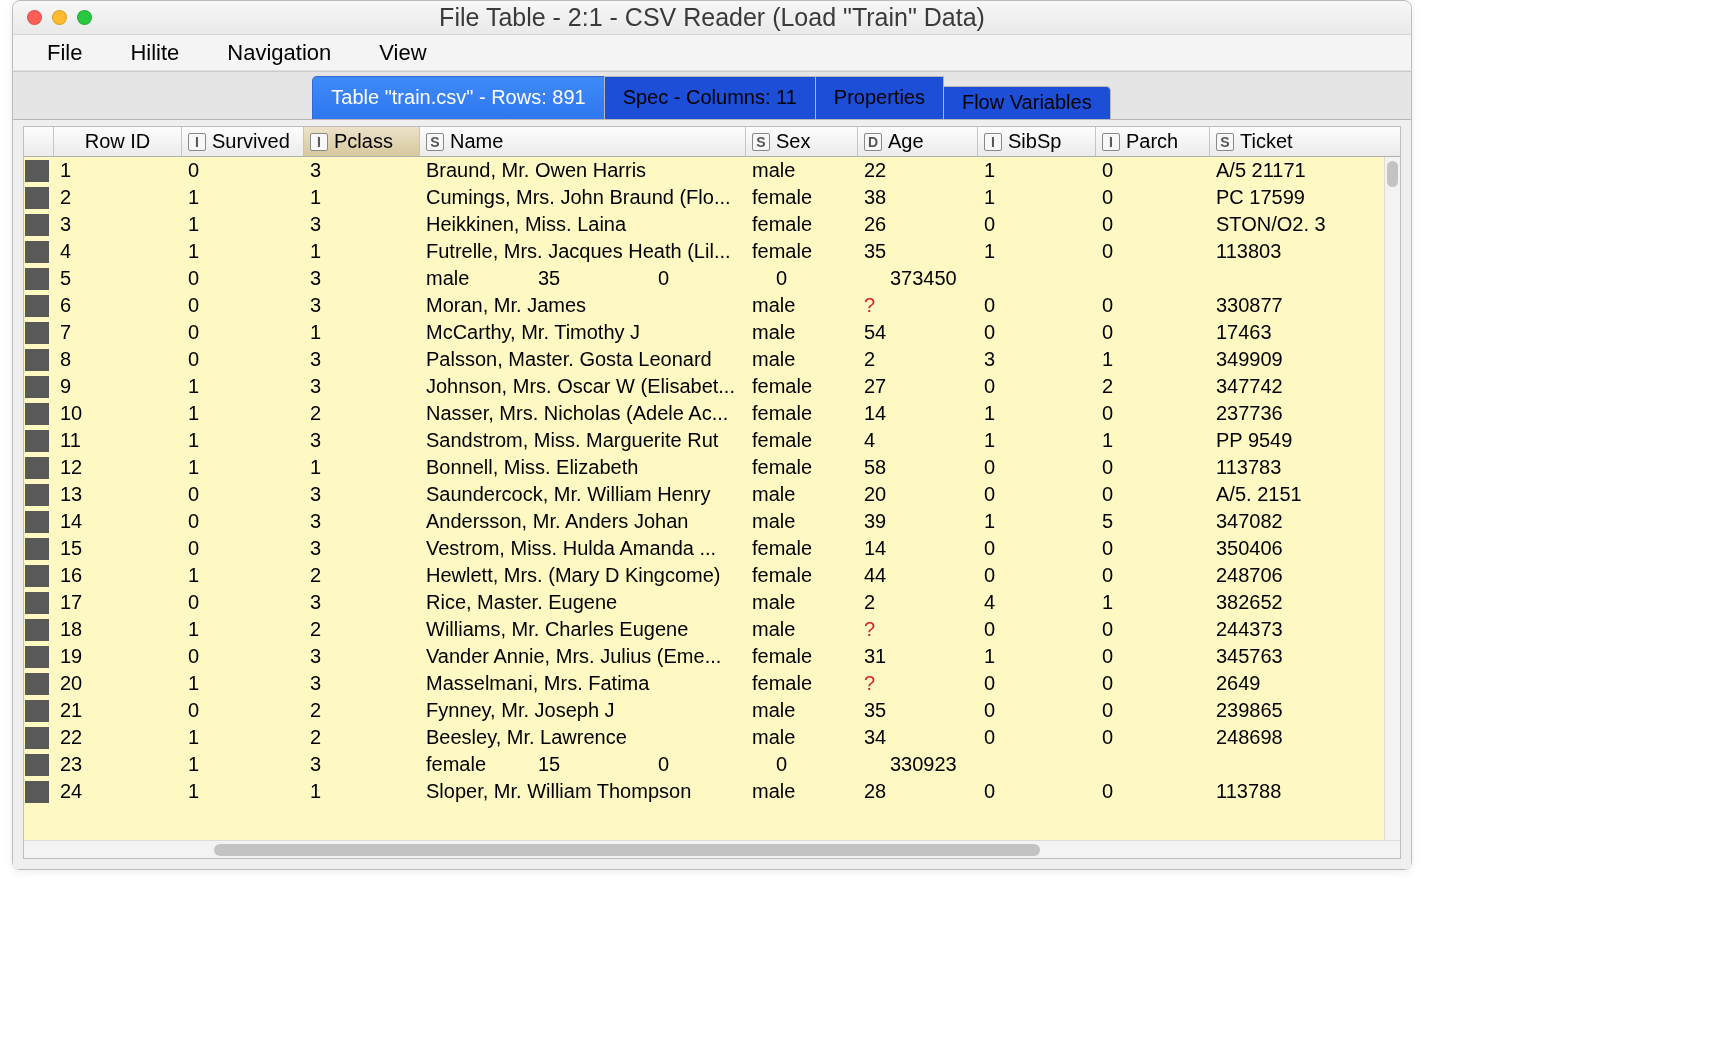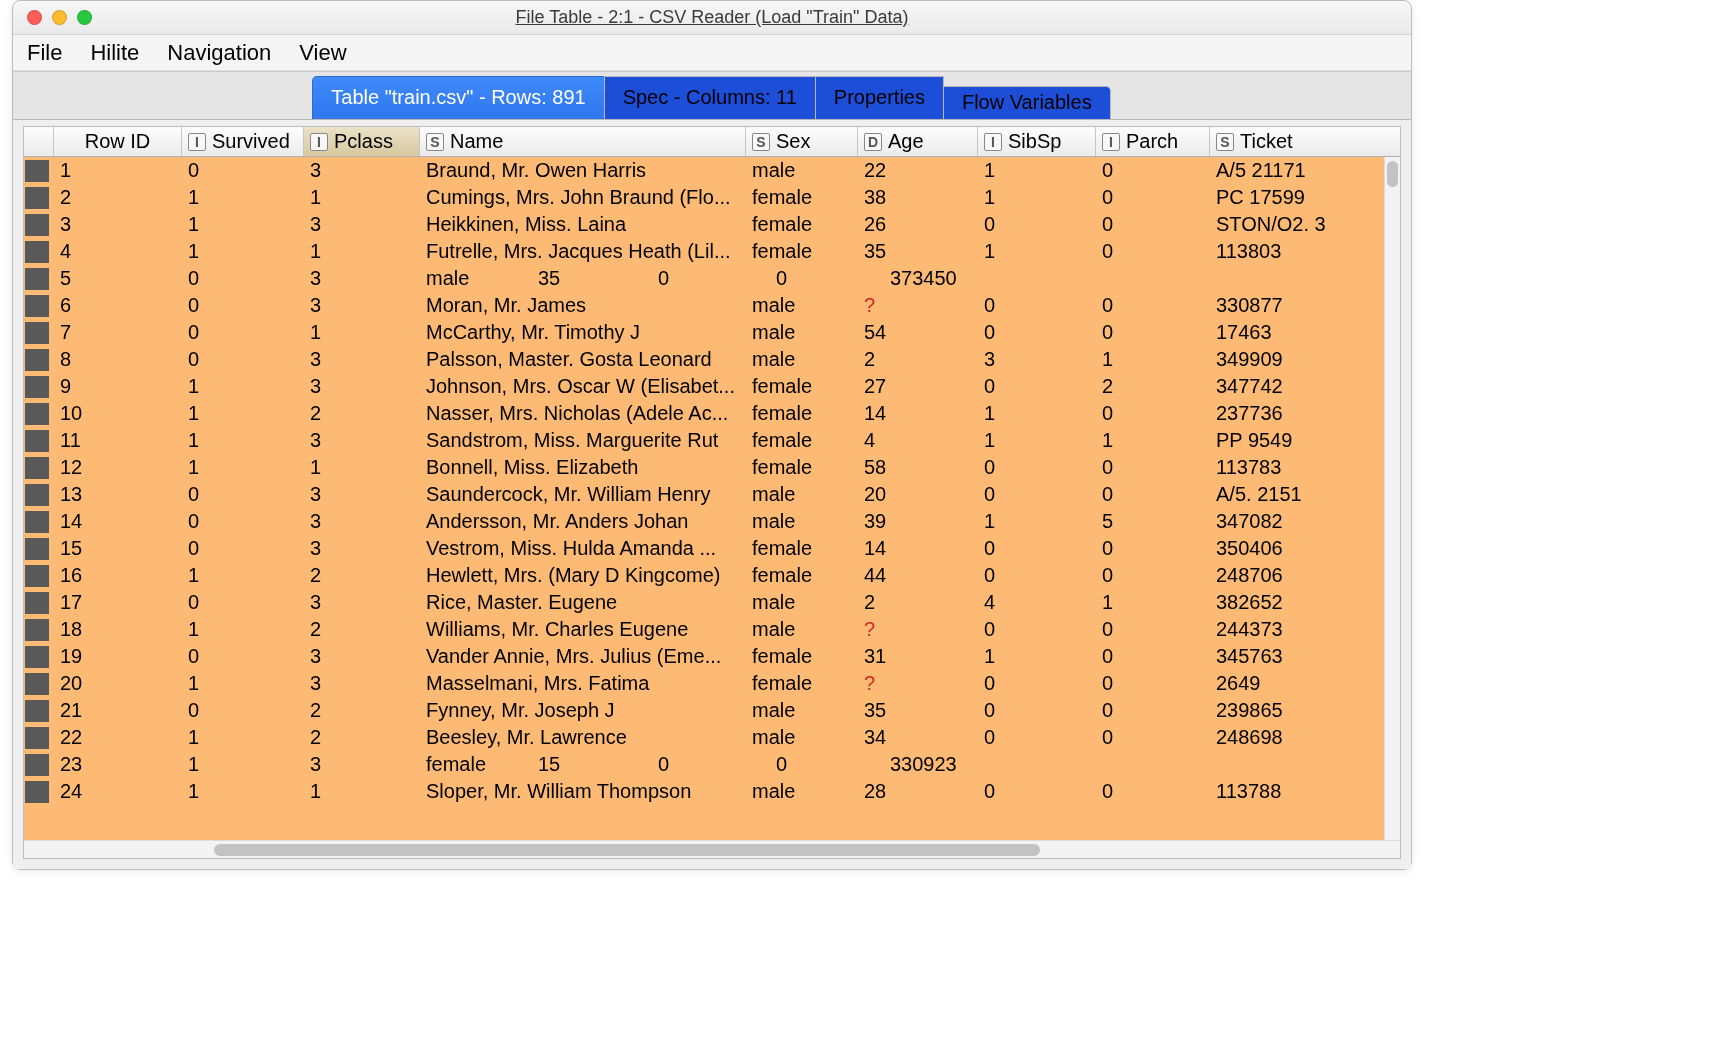--- a/index.html
+++ b/index.html
@@ -45,36 +45,35 @@
     border-radius: 50%;
     border: 1px solid rgba(0,0,0,0.15);
   }
   .tl.red { background:#ff5f57; }
   .tl.yel { background:#febc2e; }
   .tl.grn { background:#28c840; }
   .title {
     position: absolute;
     left: 0; right: 0;
     text-align: center;
-    font-size: 18px;
+    font-size: 25px;
     color: #3a3a3a;
     pointer-events: none;
-    text-decoration: underline;
   }
   .menubar {
     height: 36px;
     background: #f4f4f4;
     display: flex;
     align-items: center;
     padding: 0 14px;
     gap: 28px;
     border-bottom: 1px solid #e0e0e0;
     font-size: 22px;
   }
-  .menubar .menu-item { cursor: default; }
+  .menubar .menu-item { cursor: default; margin-left: 20px; }
   .tabbar-wrap {
     background: #e5e5e5;
     border-top: 1px solid #c9c9c9;
     border-bottom: 1px solid #b7b7b7;
     padding: 4px 0 0 0;
     display: flex;
     justify-content: center;
   }
   .tabbar {
     display: flex;
@@ -101,21 +100,21 @@
   }
   .table-region {
     flex: 1 1 auto;
     padding: 6px 10px 10px 10px;
     display: flex;
     background: #efefef;
   }
   .table-frame {
     flex: 1;
     border: 1px solid #bdbdbd;
-    background: #fdba74;
+    background: #fef9c3;
     display: flex;
     flex-direction: column;
     overflow: hidden;
     position: relative;
   }
   .thead-row {
     height: 30px;
     display: flex;
     align-items: stretch;
     background: linear-gradient(#fdfdfd,#ebebeb);

